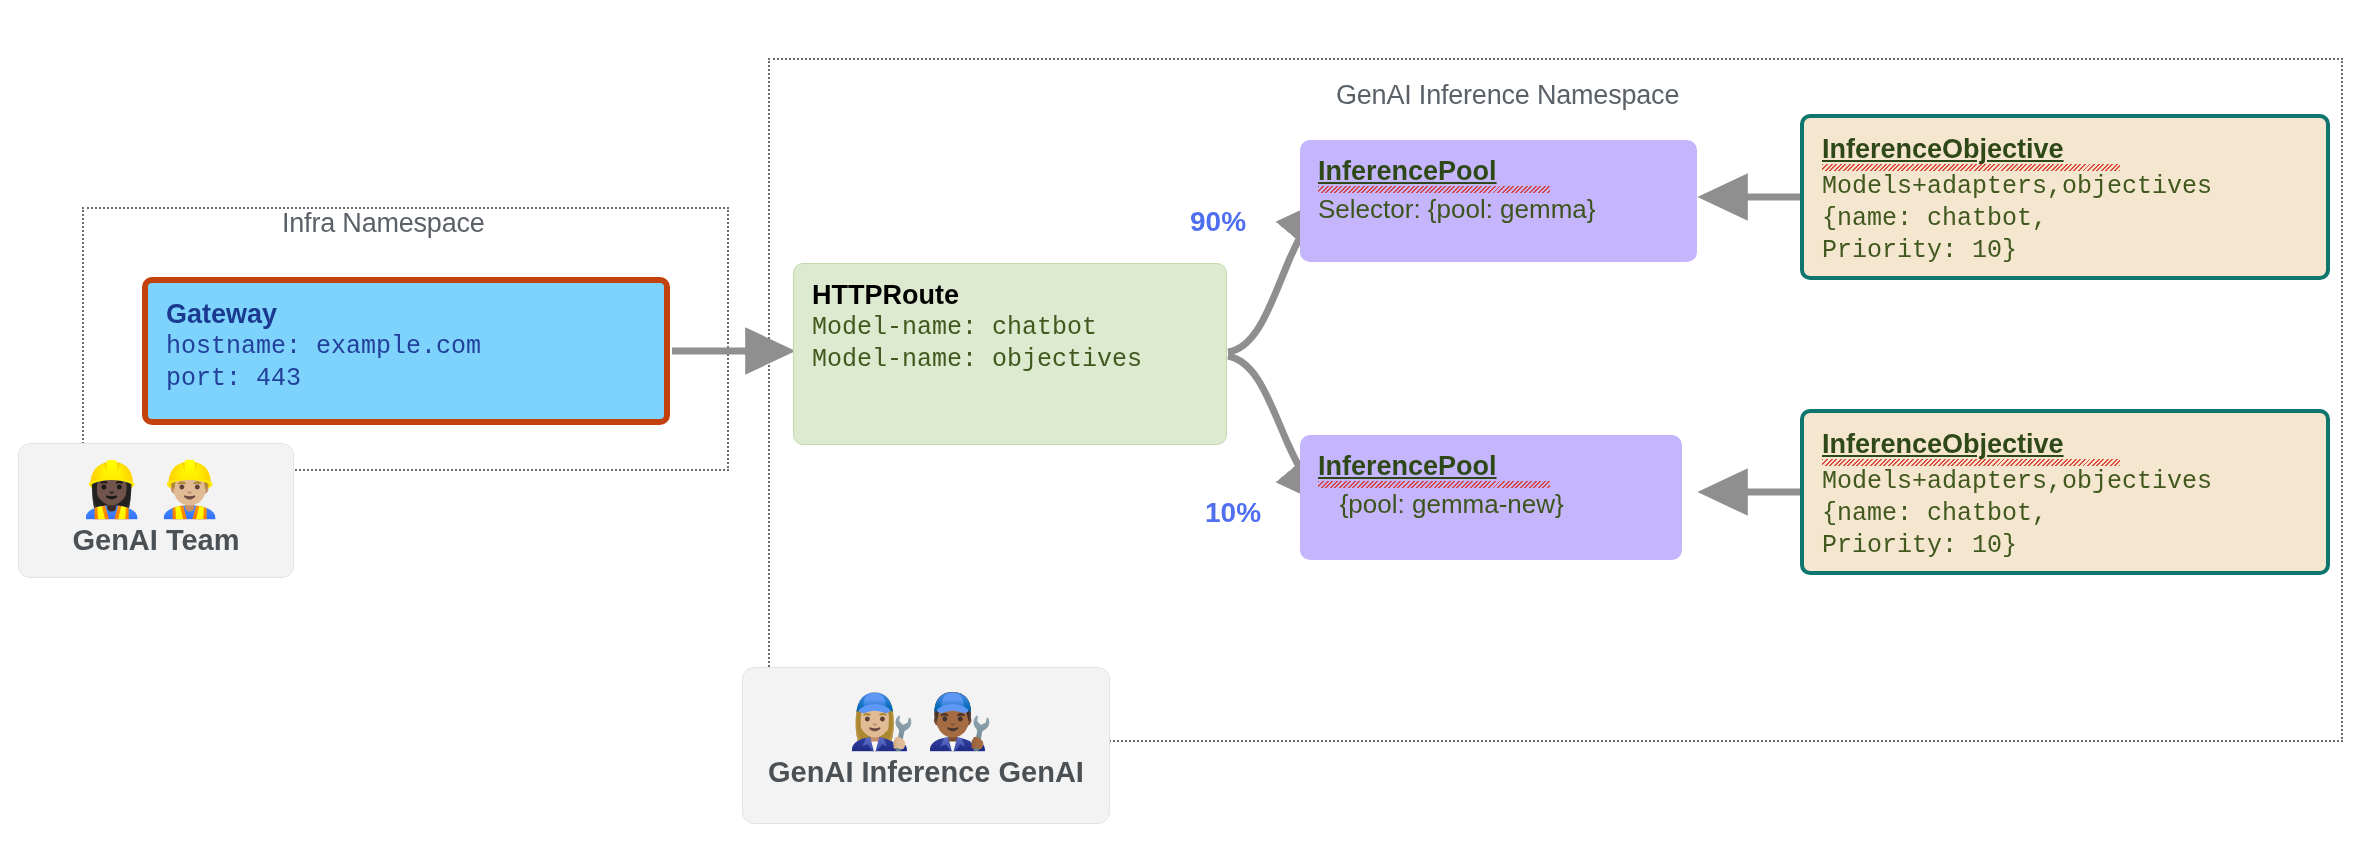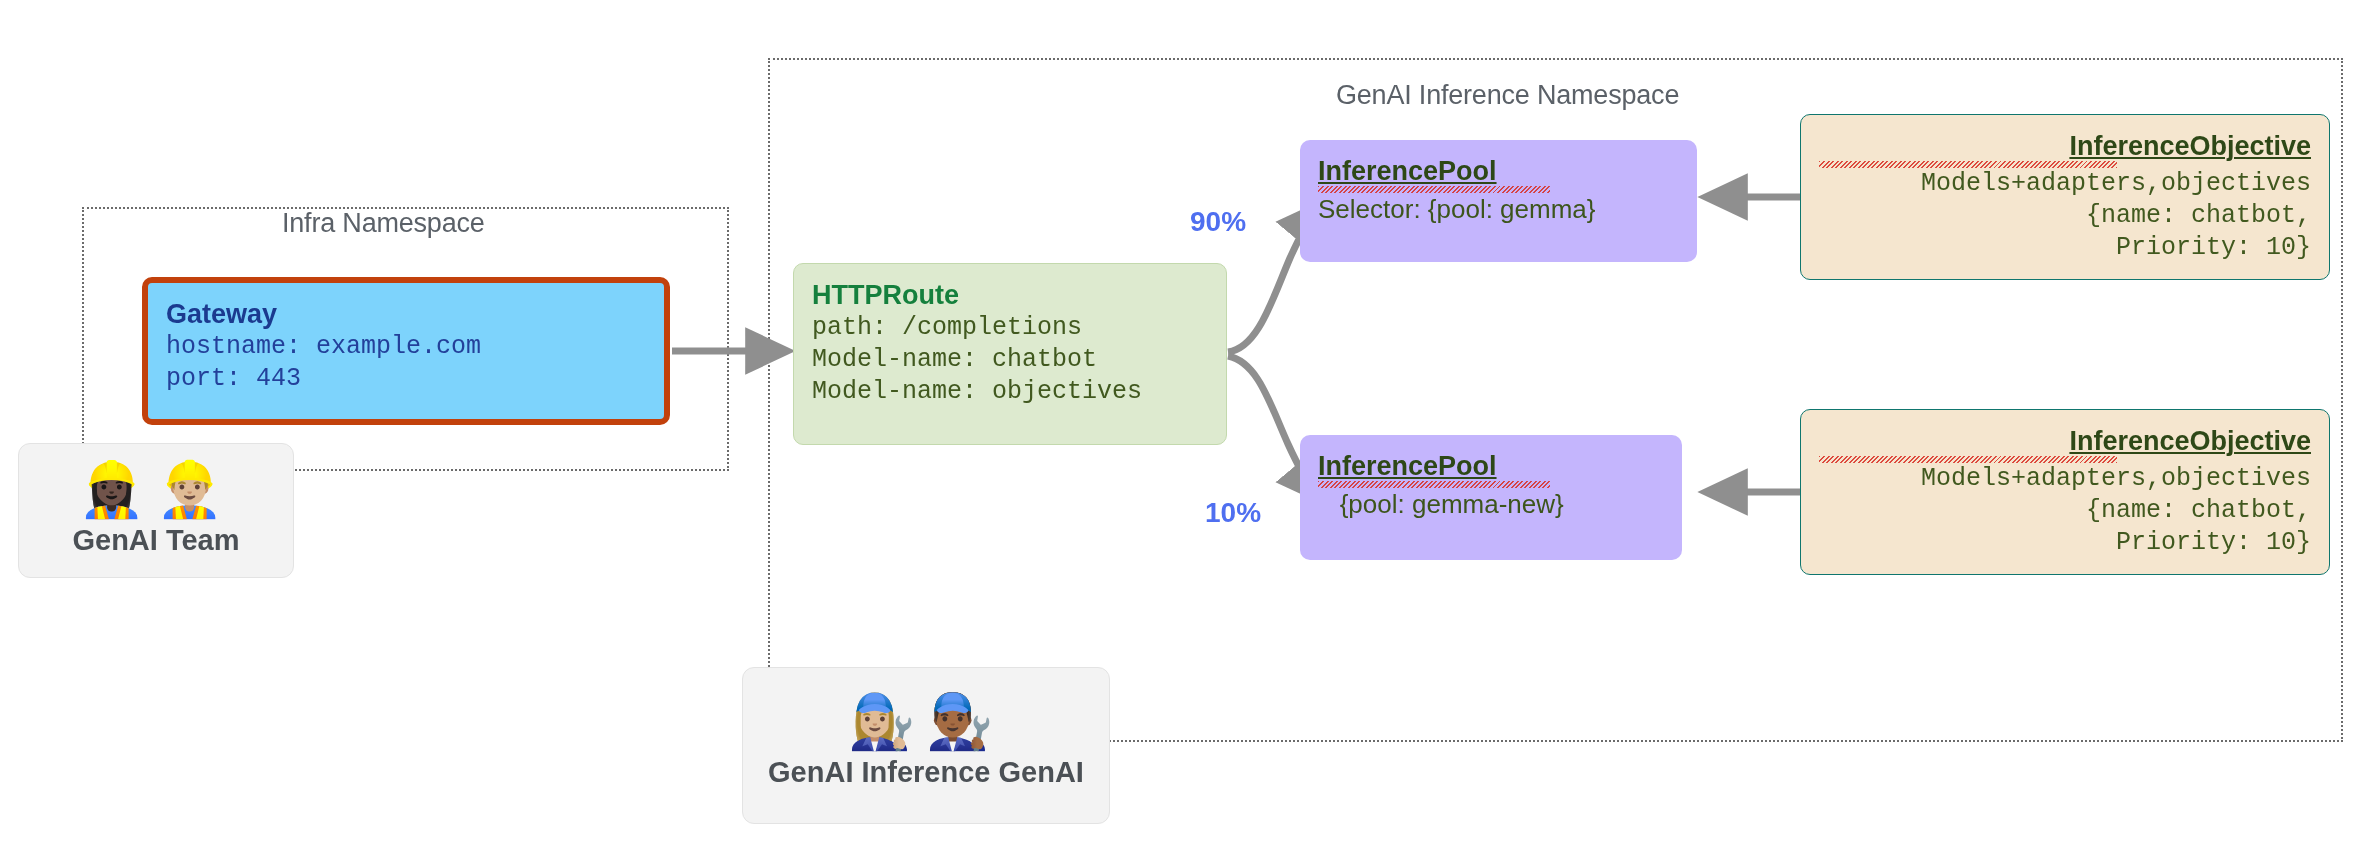--- a/index.html
+++ b/index.html
@@ -65,41 +65,40 @@
     border: 6px solid #c2410c;
   }
   .gateway .title { color: #1b3a8f; }
   .gateway .mono  { color: #23409a; }
 
   
   .httproute {
     background: #ddeacf;
     border: 1px solid #c3d9ad;
   }
-  .httproute .title { color: #15803d; }
+  .httproute .title { color: #000000; }
   .httproute .mono  { color: #41591f; }
 
   
   .pool {
     background: #c4b5fd;
     border: none;
   }
   .pool .title {
     color: #2e4817;
     text-decoration: underline;
     text-decoration-thickness: 2px;
     text-underline-offset: 2px;
   }
   .pool .sans { color: #3d551c; }
 
   
   .objective {
     background: #f5e6cf;
-    border: 1px solid #0f766e;
-    text-align: right;
+    border: 4px solid #0f766e;
   }
   .objective .title {
     color: #2e4817;
     text-decoration: underline;
     text-decoration-thickness: 2px;
     text-underline-offset: 2px;
   }
   .objective .mono { color: #41591f; }
 
   
@@ -192,21 +191,20 @@
   </svg>
 
   <div class="node gateway" style="left:142px; top:277px; width:528px; height:148px;">
     <div class="title">Gateway</div>
     <div class="mono">hostname: example.com</div>
     <div class="mono">port: 443</div>
   </div>
 
   <div class="node httproute" style="left:793px; top:263px; width:434px; height:182px;">
     <div class="title">HTTPRoute</div>
-    <div class="mono">path: /completions</div>
     <div class="mono">Model-name: chatbot</div>
     <div class="mono">Model-name: objectives</div>
   </div>
 
   <div class="node pool" style="left:1300px; top:140px; width:397px; height:122px;">
     <div class="title">InferencePool</div>
     <div class="squiggle w-pool"></div>
     <div class="sans">Selector: {pool: gemma}</div>
   </div>
 

